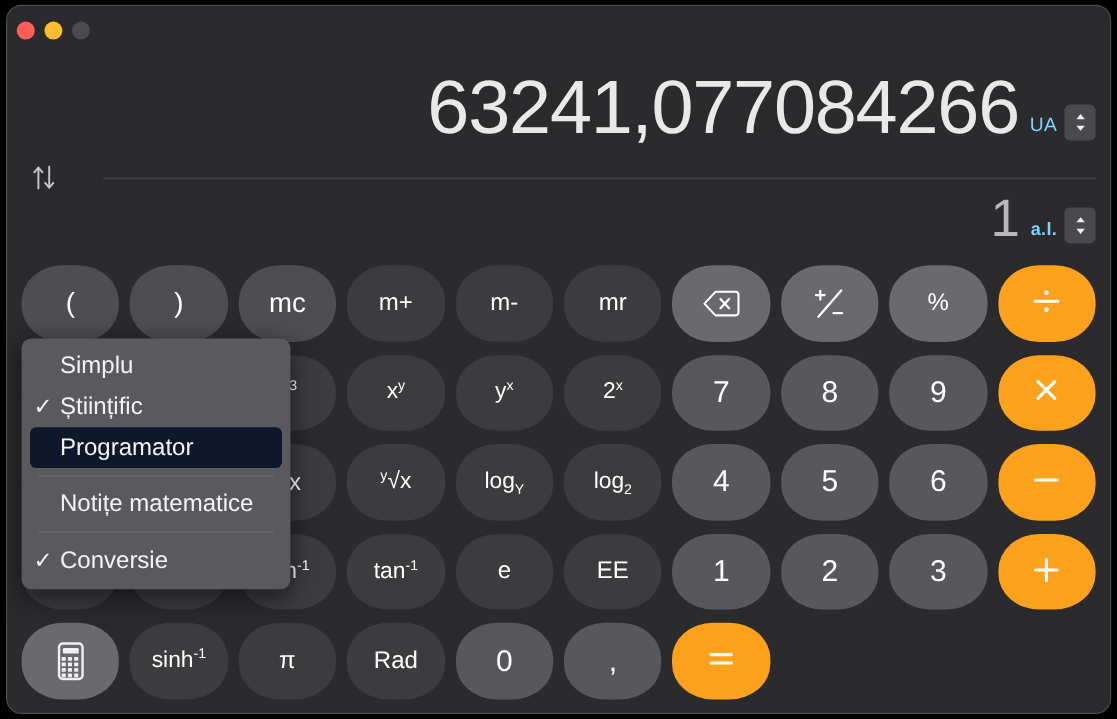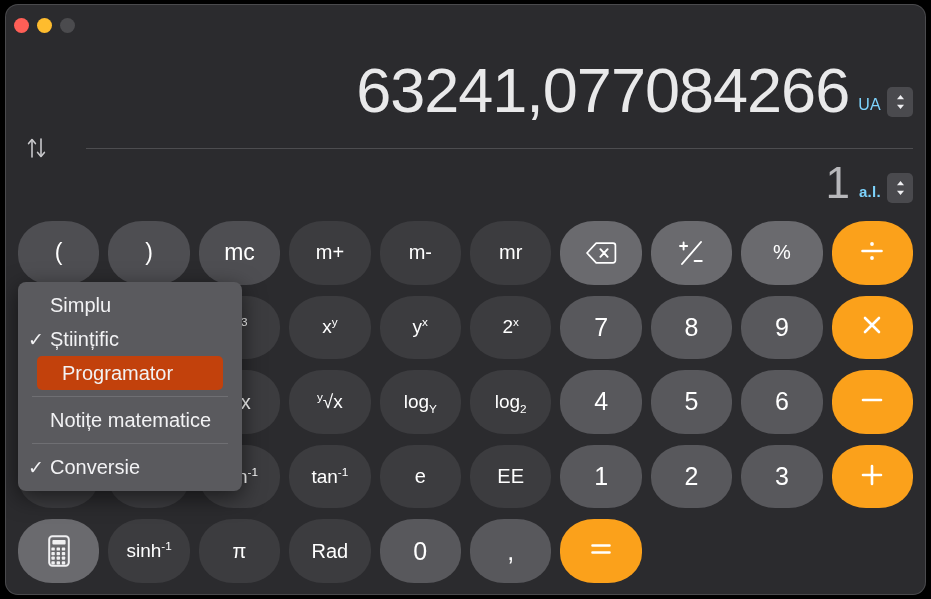--- a/index.html
+++ b/index.html
@@ -200,23 +200,23 @@
     position: relative;
   }
   .menu-item .check {
     width: 22px;
     flex: 0 0 22px;
     font-size: 19px;
     color: #f2f2f4;
     text-align: left;
   }
   .menu-item.selected {
-    background: #c2410c;
+    background: #0f172a;
     border-radius: 5px;
-    margin: 0 19px;
+    margin: 0 7px;
     padding-left: 3px;
     align-items: center;
   }
   .menu-sep {
     height: 1px;
     background: #6f6f73;
     margin: 6px 14px;
   }
 </style>
 </head>

